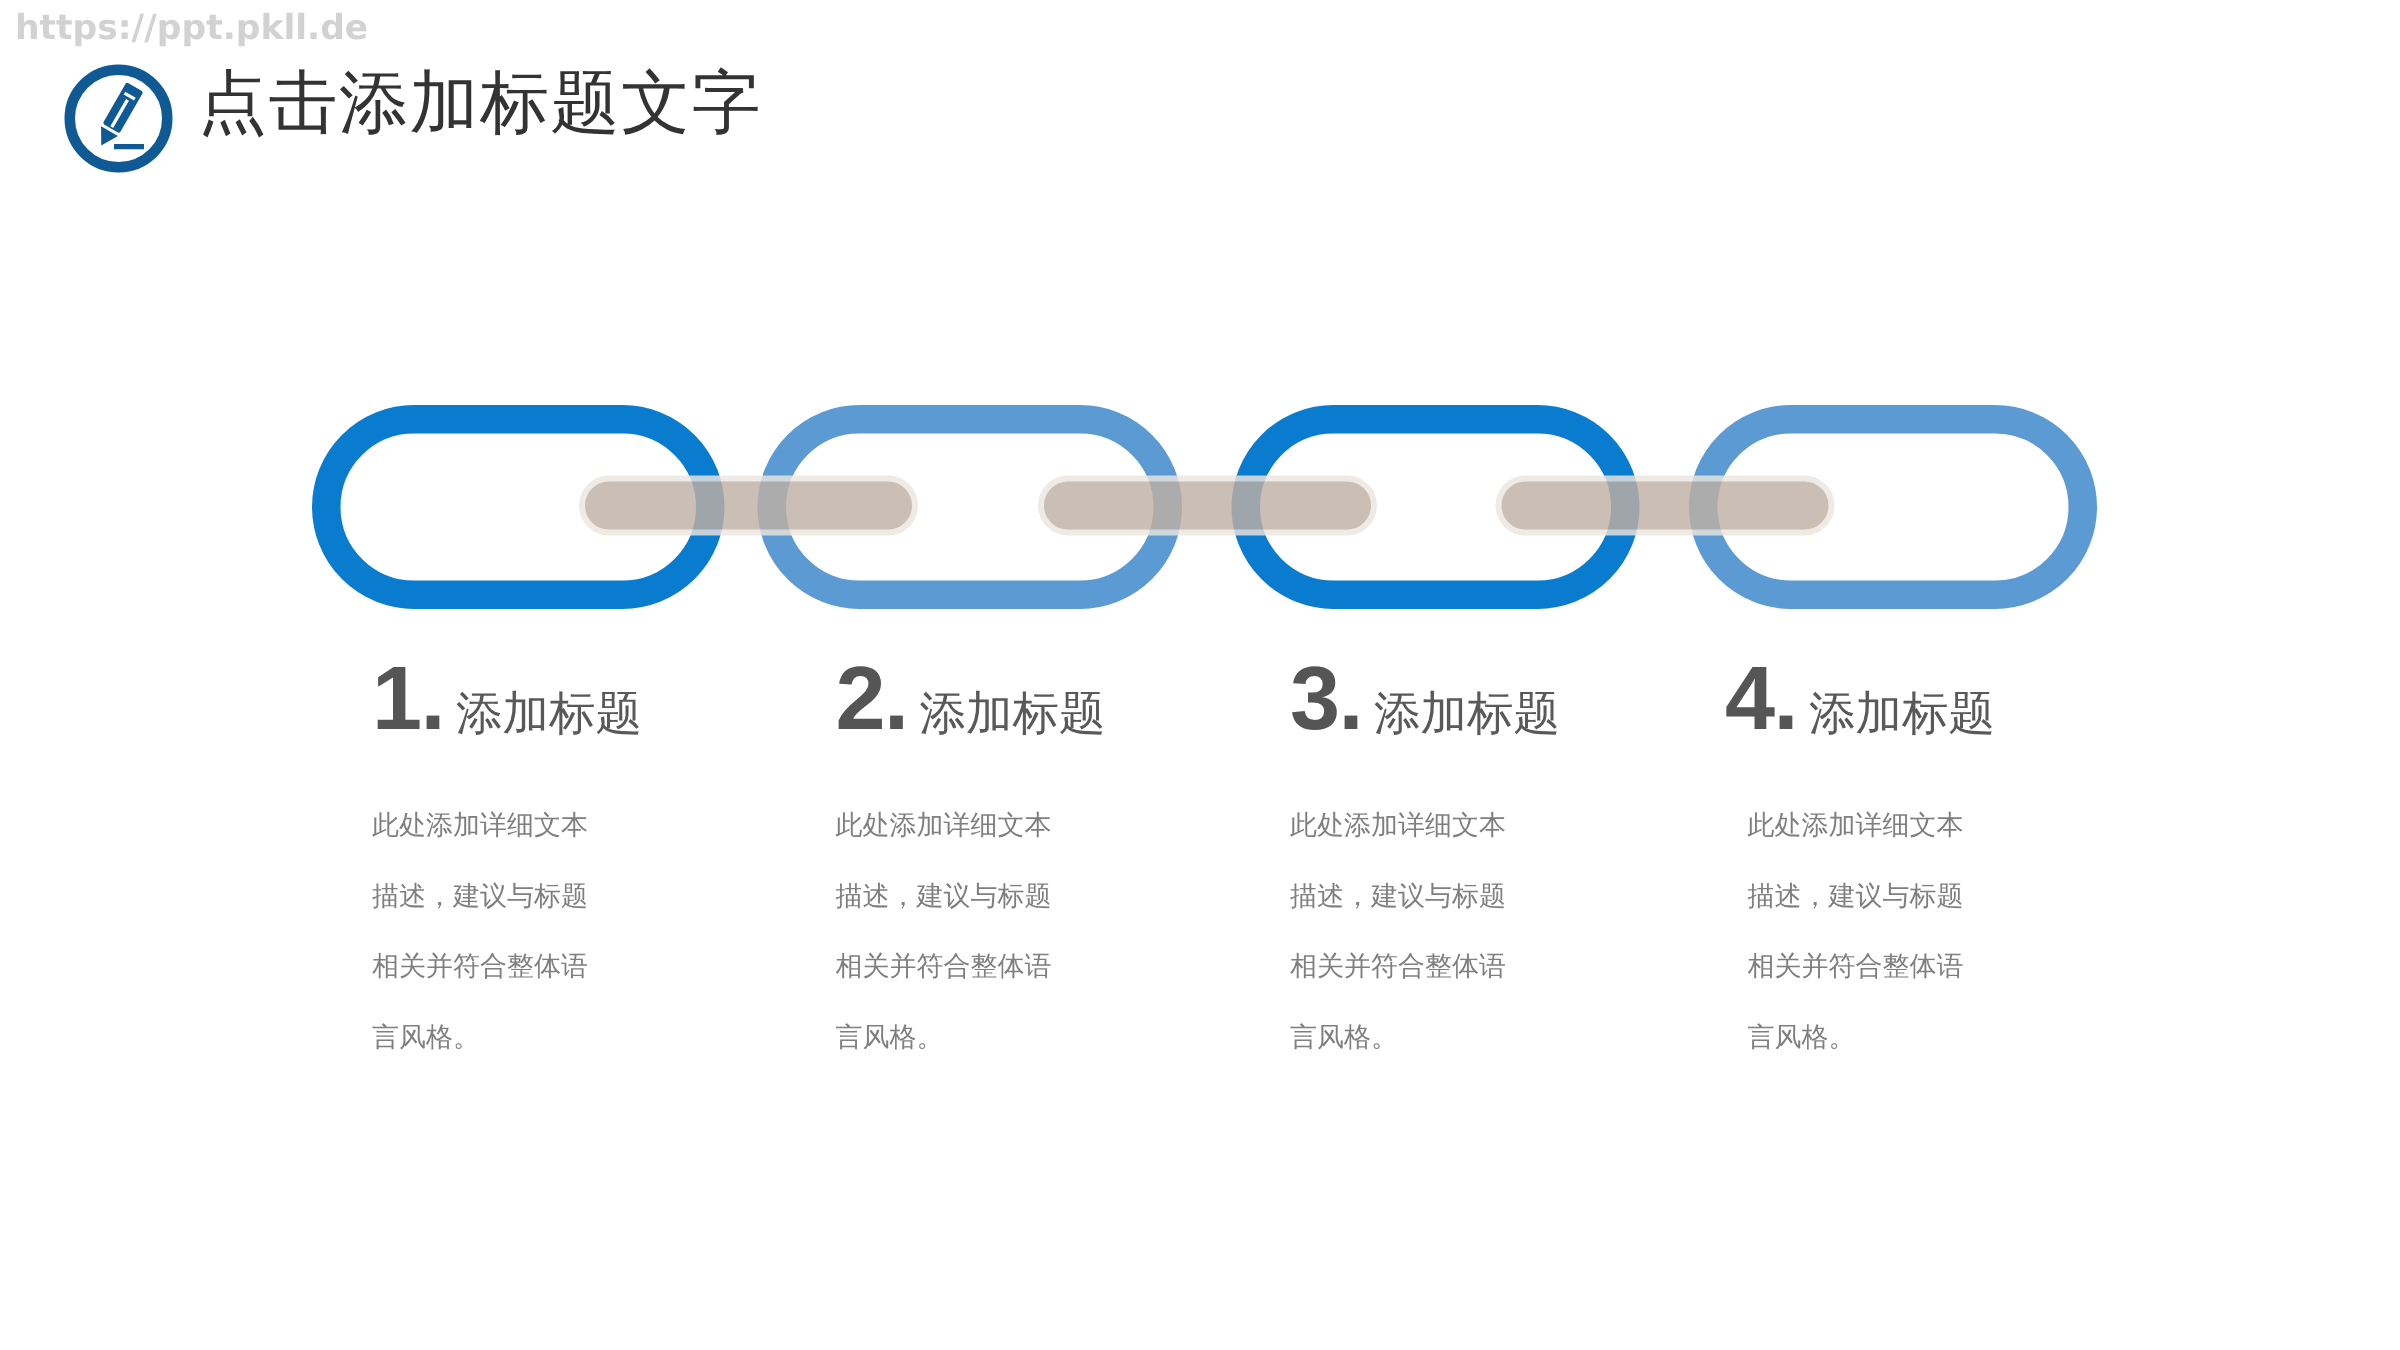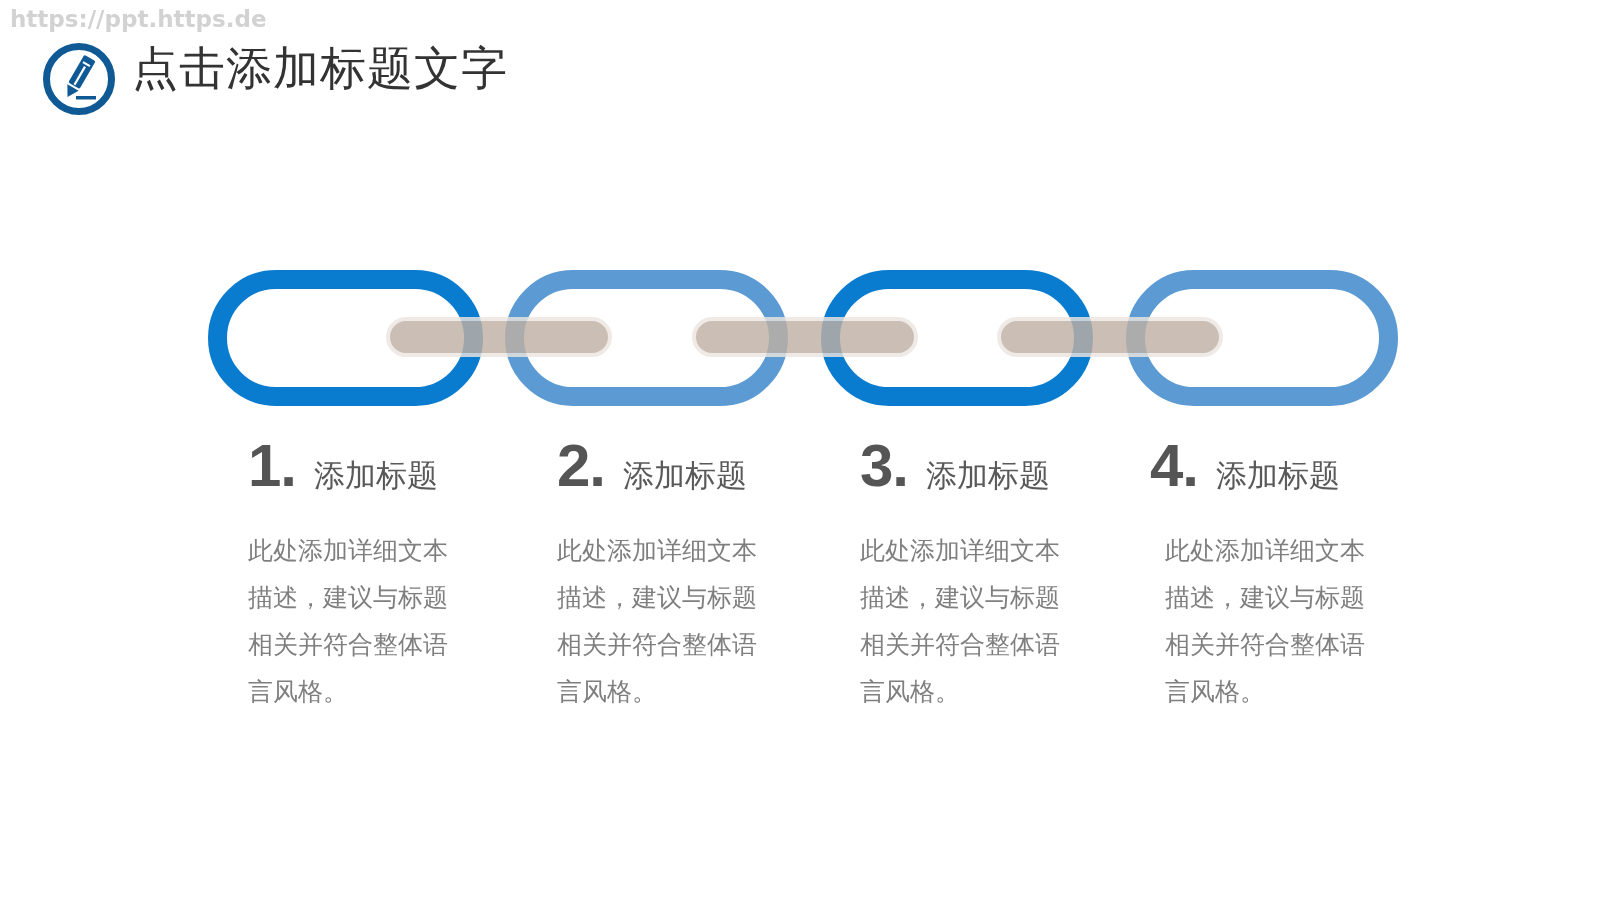--- a/index.html
+++ b/index.html
@@ -31,33 +31,33 @@
       position: absolute; top: 436px; width: 260px;
     }
     .step-head { display: flex; align-items: baseline; white-space: nowrap; }
     .step-num {
       font-family: "Liberation Sans", "DejaVu Sans", sans-serif;
       font-weight: bold; font-size: 60px; line-height: 60px; color: #555555;
       letter-spacing: -1px;
     }
     .step-title {
       font-family: "DejaVu Sans", sans-serif;
-      font-size: 31px; color: #595959; margin-left: 18px;
+      font-size: 31px; color: #595959; margin-left: 8px;
     }
     .step-body {
       margin-top: 30px;
       font-family: "DejaVu Sans", sans-serif;
-      font-size: 25px; line-height: 47px; color: #7f7f7f;
+      font-size: 18px; line-height: 47px; color: #7f7f7f;
       width: 225px;
     }
   </style>
 </head>
 <body>
 
-<div class="watermark">https://ppt.https.de</div>
+<div class="watermark">https://ppt.pkll.de</div>
 
 <div class="title-icon">
   <svg viewBox="0 0 74 74">
     <circle cx="37" cy="37" r="32.5" fill="none" stroke="#0f5a94" stroke-width="7"></circle>
     <g transform="translate(37,35) rotate(30)">
       <rect x="-6.5" y="-22" width="13" height="32" rx="1.5" fill="#0f5a94"></rect>
       <rect x="-4" y="-16" width="8" height="2.2" fill="#ffffff"></rect>
       <rect x="-1.1" y="-12" width="2.2" height="21" fill="#ffffff"></rect>
       <polygon points="-6.5,12 6.5,12 0,23" fill="#0f5a94"></polygon>
     </g>

